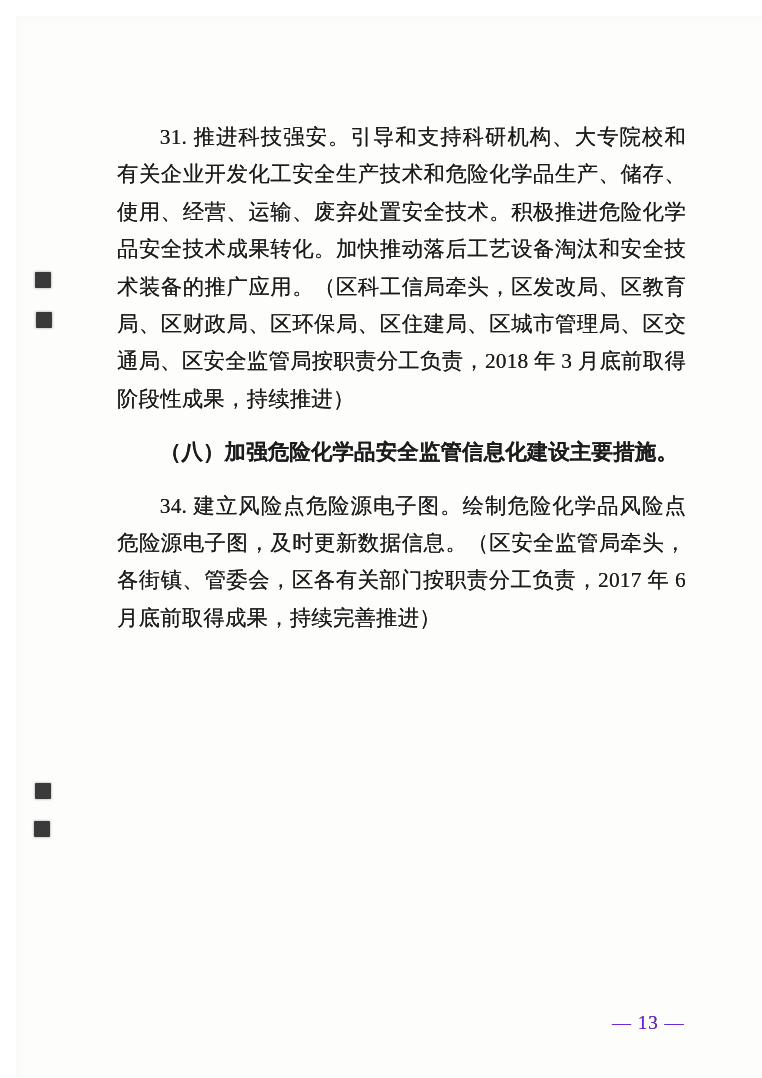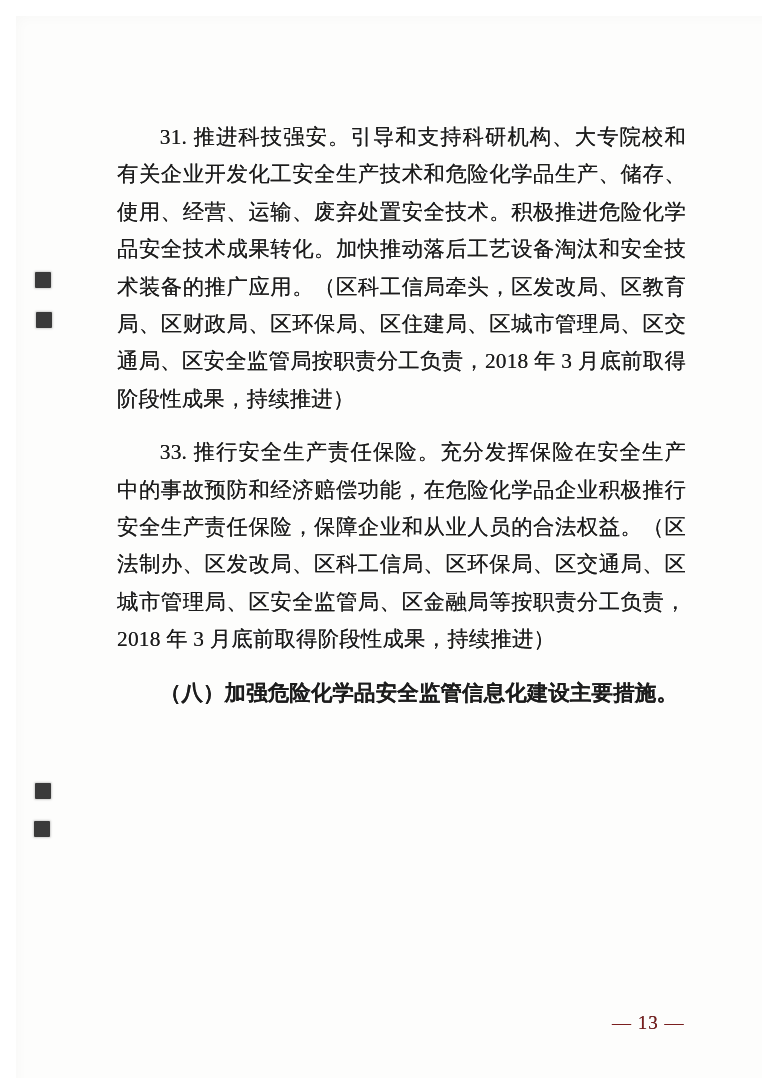--- a/index.html
+++ b/index.html
@@ -45,21 +45,21 @@
   .section-heading {
     text-indent: 2em;
     font-weight: bold;
   }
   .page-footer {
     position: absolute;
     top: 988px;
     left: 588px;
     width: 80px;
     font-size: 19px;
-    color: #7f1d1d;
+    color: #6d28d9;
     letter-spacing: 1px;
     white-space: nowrap;
     text-shadow: 0 0 0.4px rgba(20,20,20,0.85);
     text-align: center;
   }
   .speck {
     position: absolute;
     background: #3a3a3a;
     border-radius: 1px;
     box-shadow: 0 0 2px 1px rgba(80,80,80,0.25);
@@ -69,22 +69,22 @@
   .speck-3 { left: 19px; top: 767px; width: 6px; height: 5px; }
   .speck-4 { left: 18px; top: 805px; width: 7px; height: 5px; }
 </style>
 </head>
 <body>
 
 <div class="scan-page">
 
   <div class="text-block">
     <p class="para">31. 推进科技强安。引导和支持科研机构、大专院校和有关企业开发化工安全生产技术和危险化学品生产、储存、使用、经营、运输、废弃处置安全技术。积极推进危险化学品安全技术成果转化。加快推动落后工艺设备淘汰和安全技术装备的推广应用。（区科工信局牵头，区发改局、区教育局、区财政局、区环保局、区住建局、区城市管理局、区交通局、区安全监管局按职责分工负责，2018 年 3 月底前取得阶段性成果，持续推进）</p>
-    <p class="para">33. 推行安全生产责任保险。充分发挥保险在安全生产中的事故预防和经济赔偿功能，在危险化学品企业积极推行安全生产责任保险，保障企业和从业人员的合法权益。（区法制办、区发改局、区科工信局、区环保局、区交通局、区城市管理局、区安全监管局、区金融局等按职责分工负责，2018 年 3 月底前取得阶段性成果，持续推进）</p>
     <p class="para section-heading">（八）加强危险化学品安全监管信息化建设主要措施。</p>
+    <p class="para">34. 建立风险点危险源电子图。绘制危险化学品风险点危险源电子图，及时更新数据信息。（区安全监管局牵头，各街镇、管委会，区各有关部门按职责分工负责，2017 年 6 月底前取得成果，持续完善推进）</p>
   </div>
 
   <div class="page-footer">— 13 —</div>
 
   <div class="speck speck-1"></div>
   <div class="speck speck-2"></div>
   <div class="speck speck-3"></div>
   <div class="speck speck-4"></div>
 
 </div>

